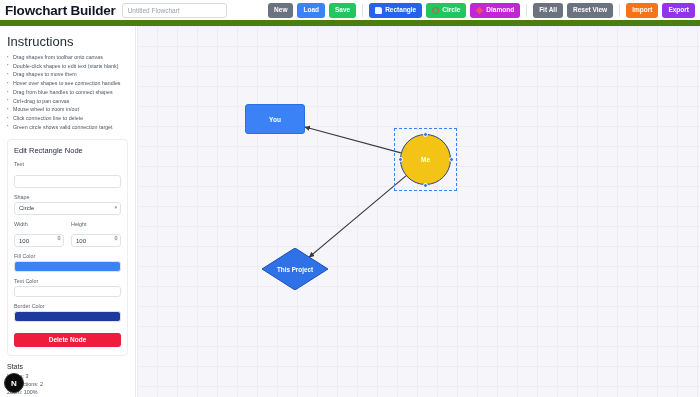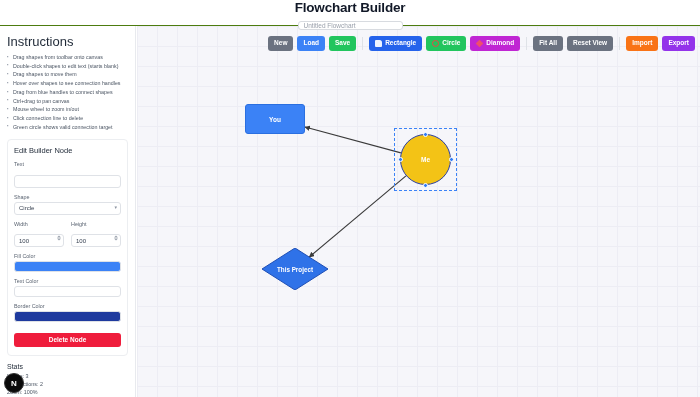--- a/index.html
+++ b/index.html
@@ -14,24 +14,23 @@
 
   #app { position: relative; width: 700px; height: 397px; background:#fff; }
 
   
   .header {
     position: absolute; top: 0; left: 0;
     width: 700px; height: 26px;
     display: flex; align-items: center;
     padding: 0 5px;
     background: #ffffff;
-    border-bottom: 1px solid #4d7c0f;
+    border-bottom: 6px solid #4d7c0f;
     gap: 6px;
     z-index: 30;
-    flex-direction: column;
   }
   .app-title {
     font-size: 13.5px; font-weight: bold; color: #111827;
     letter-spacing: -0.2px; white-space: nowrap;
   }
   .title-input {
     width: 105px; height: 15px;
     border: 1px solid #d8dbe0; border-radius: 3px;
     background: #fff;
     font-size: 6.5px; color: #9aa0ab;
@@ -308,21 +307,21 @@
       <li>Drag shapes to move them</li>
       <li>Hover over shapes to see connection handles</li>
       <li>Drag from blue handles to connect shapes</li>
       <li>Ctrl+drag to pan canvas</li>
       <li>Mouse wheel to zoom in/out</li>
       <li>Click connection line to delete</li>
       <li>Green circle shows valid connection target</li>
     </ul>
 
     <div class="panel">
-      <div class="panel-h">Edit Builder Node</div>
+      <div class="panel-h">Edit Rectangle Node</div>
 
       <div class="fld">
         <label class="fld-label">Text</label>
         <input class="txt-input" type="text" value="" style="">
       </div>
 
       <div class="fld">
         <label class="fld-label">Shape</label>
         <div class="sel-wrap">
           <div class="sel-input">

